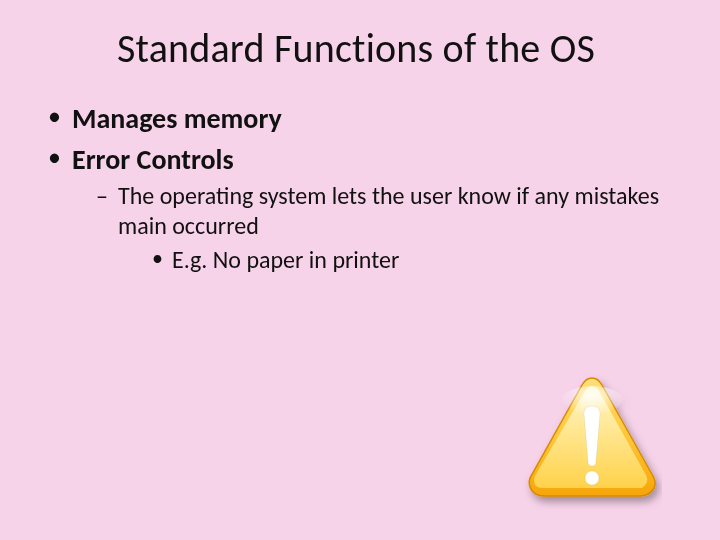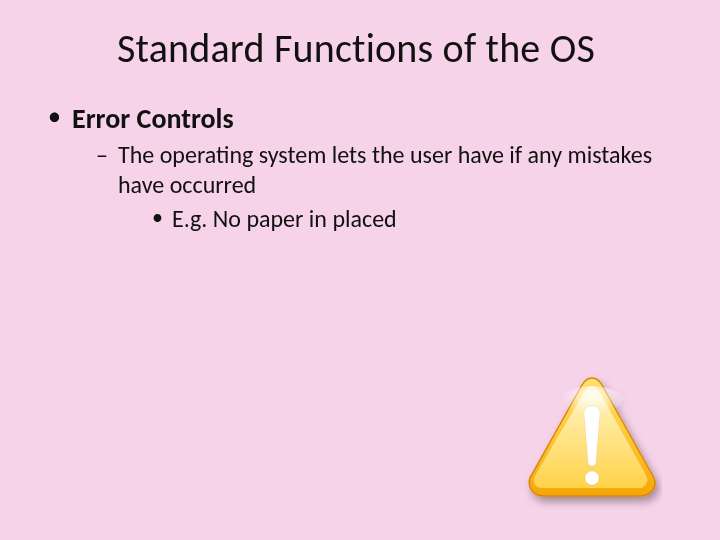--- a/index.html
+++ b/index.html
@@ -98,30 +98,31 @@
 </head>
 <body>
 
 <div class="slide">
 
   <h1 class="title">Standard Functions of the OS</h1>
 
   <ul class="lvl1">
 
     <li>
+      <span>Manages memory</span>
     </li>
 
     <li>
       <span>Error Controls</span>
       <ul class="lvl2">
         <li>
-          <span>The operating system lets the user have if any mistakes have occurred</span>
+          <span>The operating system lets the user know if any mistakes main occurred</span>
           <ul class="lvl3">
             <li>
-              <span>E.g. No paper in placed</span>
+              <span>E.g. No paper in printer</span>
             </li>
           </ul>
         </li>
       </ul>
     </li>
 
   </ul>
 
   <div class="warning-icon" aria-label="warning-icon">
     <svg viewBox="0 0 140 140" width="140" height="140">

